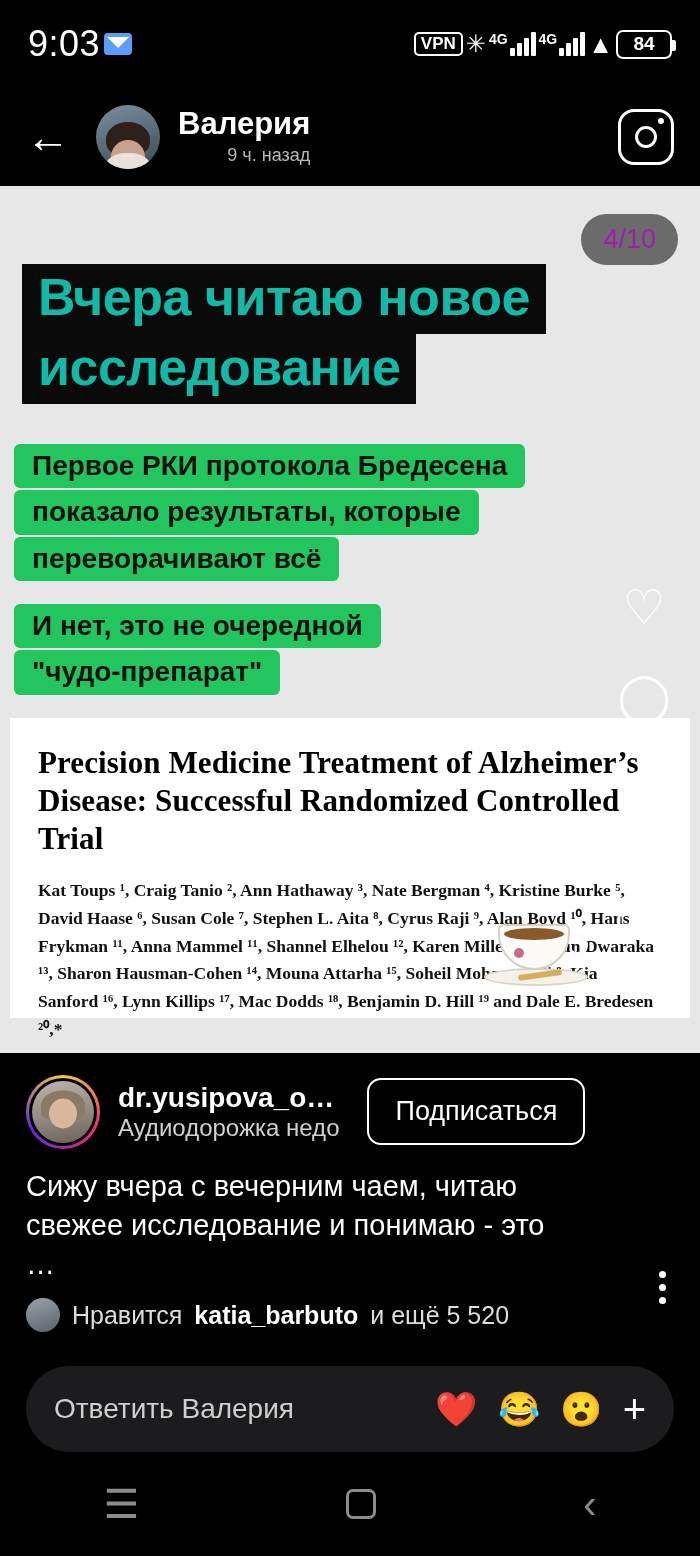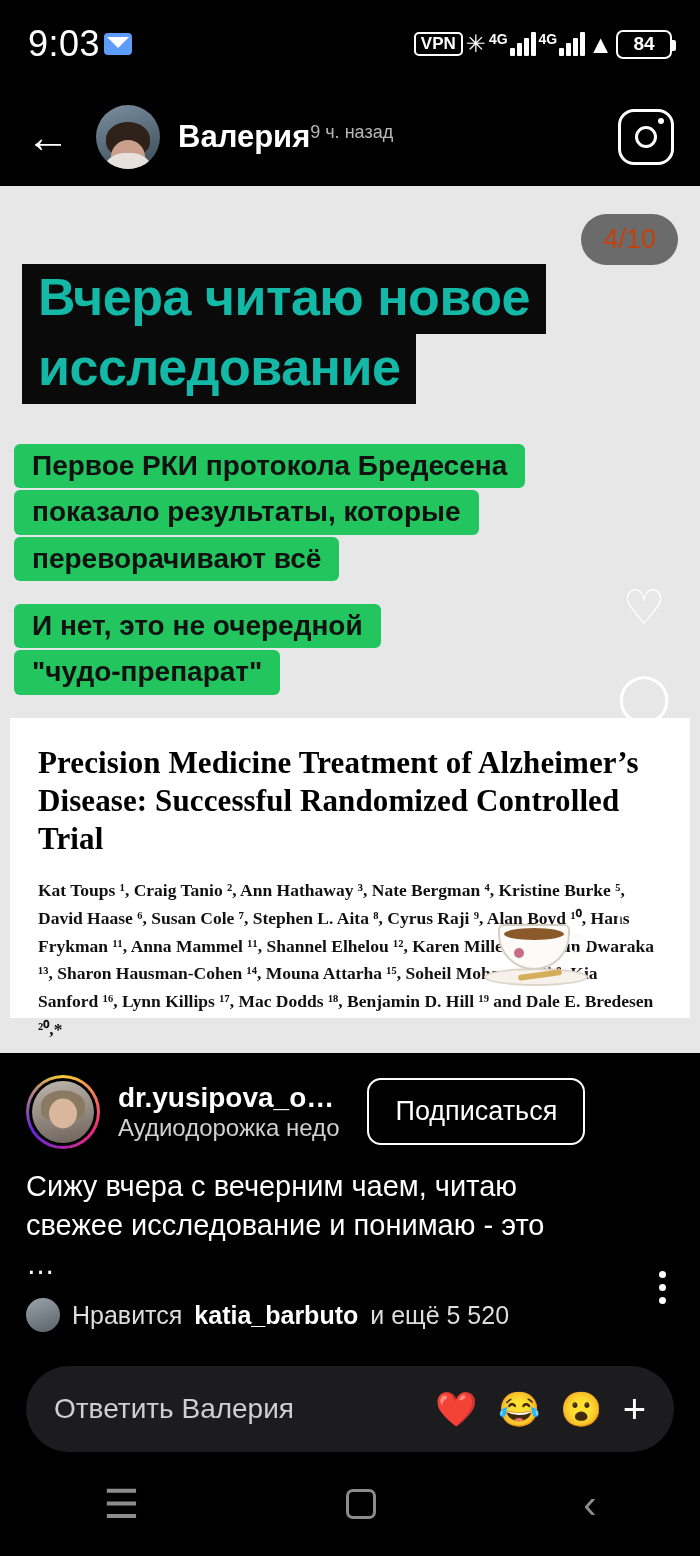--- a/index.html
+++ b/index.html
@@ -95,21 +95,21 @@
     transform: translateX(-50%);
     width: 44px; height: 34px; border-radius: 50% 50% 40% 40%;
     background: #2e2119;
   }
   .avatar-ring .body {
     position: absolute; left: 50%; bottom: -6px;
     transform: translateX(-50%);
     width: 52px; height: 22px; border-radius: 26px 26px 0 0;
     background: #e8e0dc;
   }
-  .htext { display: flex; flex-direction: row; justify-content: center; text-align: right; }
+  .htext { display: flex; flex-direction: column; justify-content: center; text-align: right; }
   .hname { font-size: 31px; font-weight: bold; line-height: 1.15; }
   .htime { font-size: 18px; color: #b8b8b8; line-height: 1.3; margin-top: 2px; }
   .cam-icon { margin-left: auto; width: 56px; height: 56px; position: relative; }
   .cam-icon .outer {
     position: absolute; inset: 0;
     border: 3.5px solid #fff; border-radius: 16px;
   }
   .cam-icon .lens {
     position: absolute; left: 50%; top: 50%;
     transform: translate(-50%,-50%);
@@ -126,21 +126,21 @@
     position: relative;
     height: 872px;
     background: #e7e7e7;
     overflow: hidden;
   }
   .counter {
     position: absolute; right: 22px; top: 28px;
     background: rgba(60,60,60,0.72);
     border-radius: 26px;
     padding: 10px 22px;
-    font-size: 27px; color: #c2410c; font-weight: 500;
+    font-size: 27px; color: #a21caf; font-weight: 500;
   }
   .hl-block {
     background: #0a0a0a; color: #14b8a6;
     display: inline-block;
     font-weight: 800;
     padding: 4px 16px 8px;
   }
   .title-wrap { position: absolute; left: 22px; top: 78px; width: 610px; }
   .title-line {
     font-size: 52px; line-height: 1.12;

